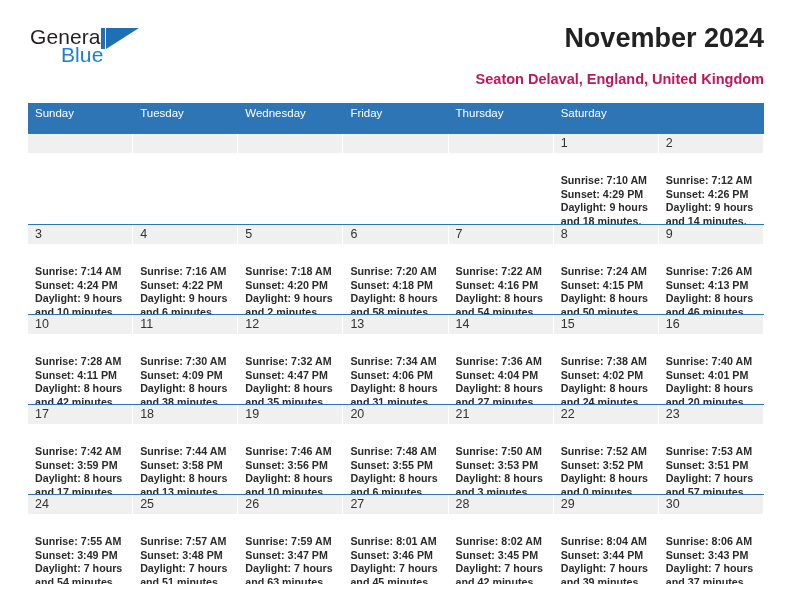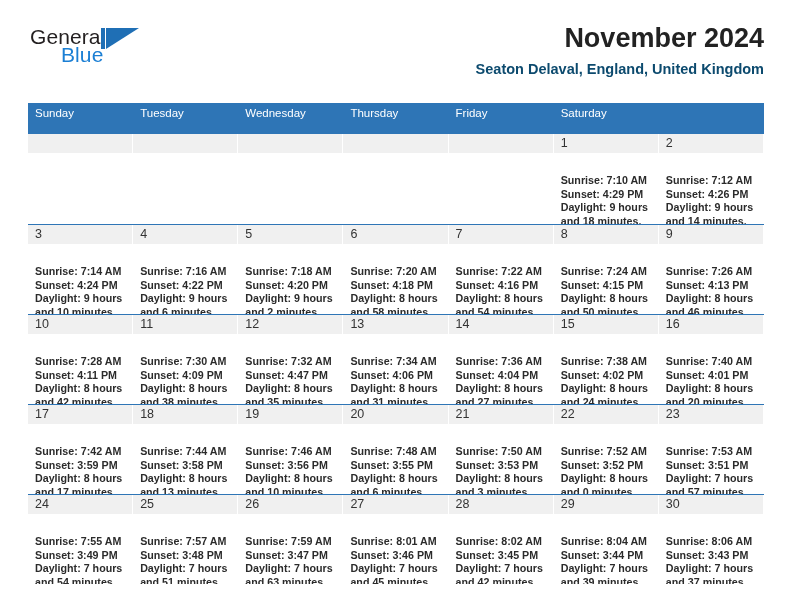--- a/index.html
+++ b/index.html
@@ -86,22 +86,22 @@
     font-weight: bold;
   }
   .cal-title {
     font-size: 27px;
     color: #222222;
     line-height: 1.05;
     white-space: nowrap;
   }
   .cal-subtitle {
     font-size: 14.5px;
-    color: #0c4a6e;
-    margin-top: 9px;
+    color: #be185d;
+    margin-top: 19px;
     white-space: nowrap;
     text-align: right;
   }
 
   
   .calendar {
     position: absolute;
     left: 28px;
     top: 103px;
     width: 736px;
@@ -176,22 +176,22 @@
       <div class="cal-subtitle">Seaton Delaval, England, United Kingdom</div>
     </div>
 
   </div>
 
   <div class="calendar">
     <div class="weekdays" id="weekday-row">
         <div class="weekday">Sunday</div>
         <div class="weekday">Tuesday</div>
         <div class="weekday">Wednesday</div>
+        <div class="weekday">Friday</div>
         <div class="weekday">Thursday</div>
-        <div class="weekday">Friday</div>
         <div class="weekday">Saturday</div>
       </div>
     <div id="weeks-container">
         <div class="week">
           <div class="day empty">
             <div class="numband"></div>
             <div class="lines"></div>
           </div>
           <div class="day empty">
             <div class="numband"></div>

